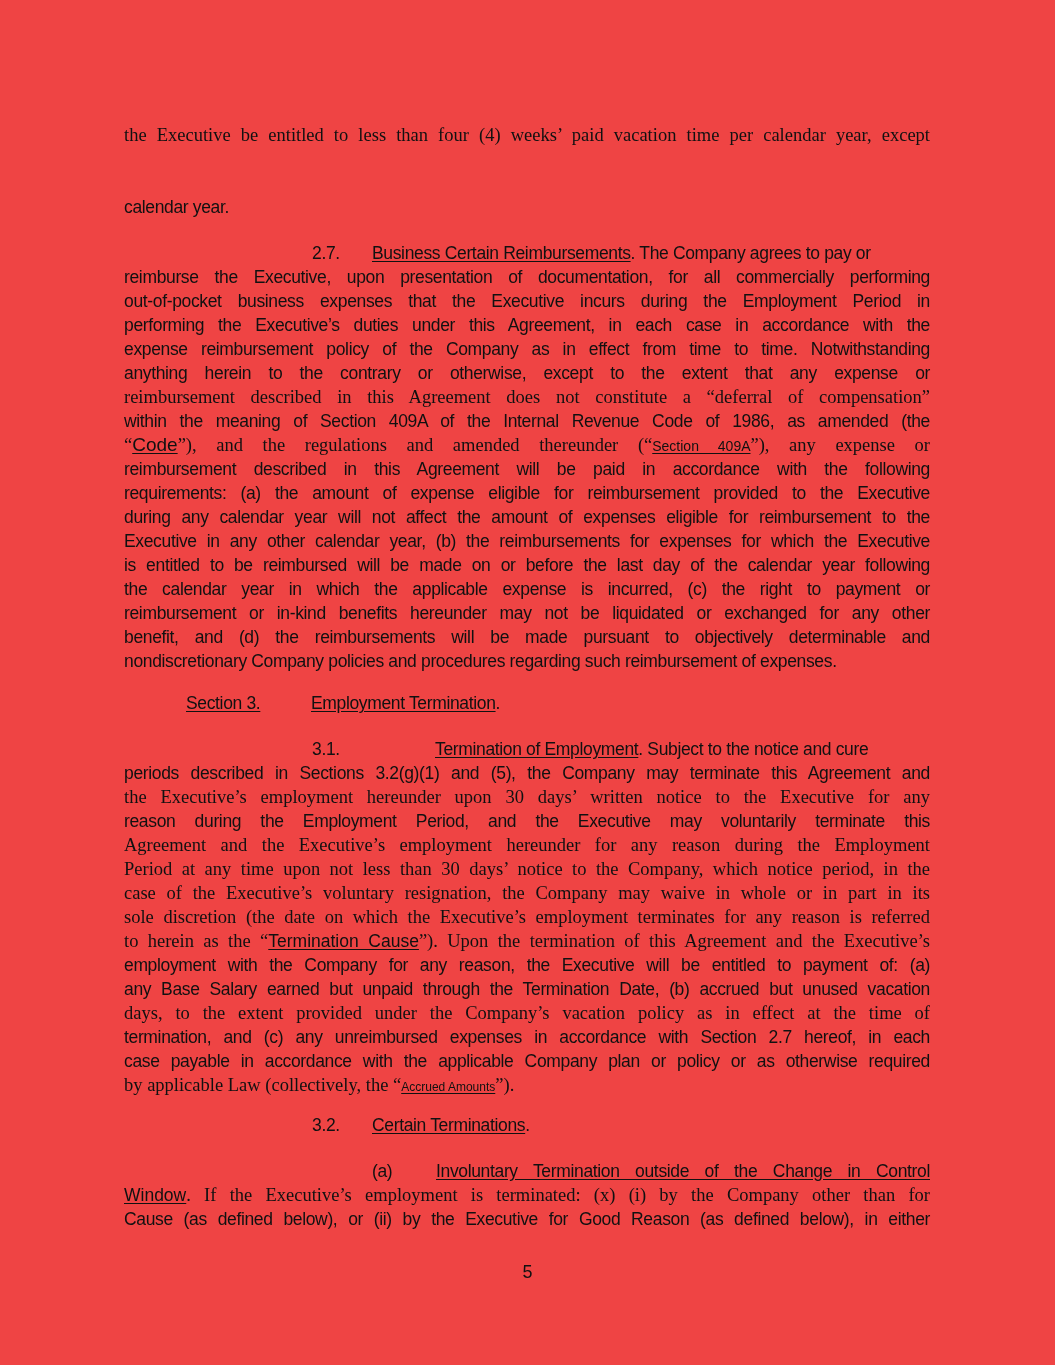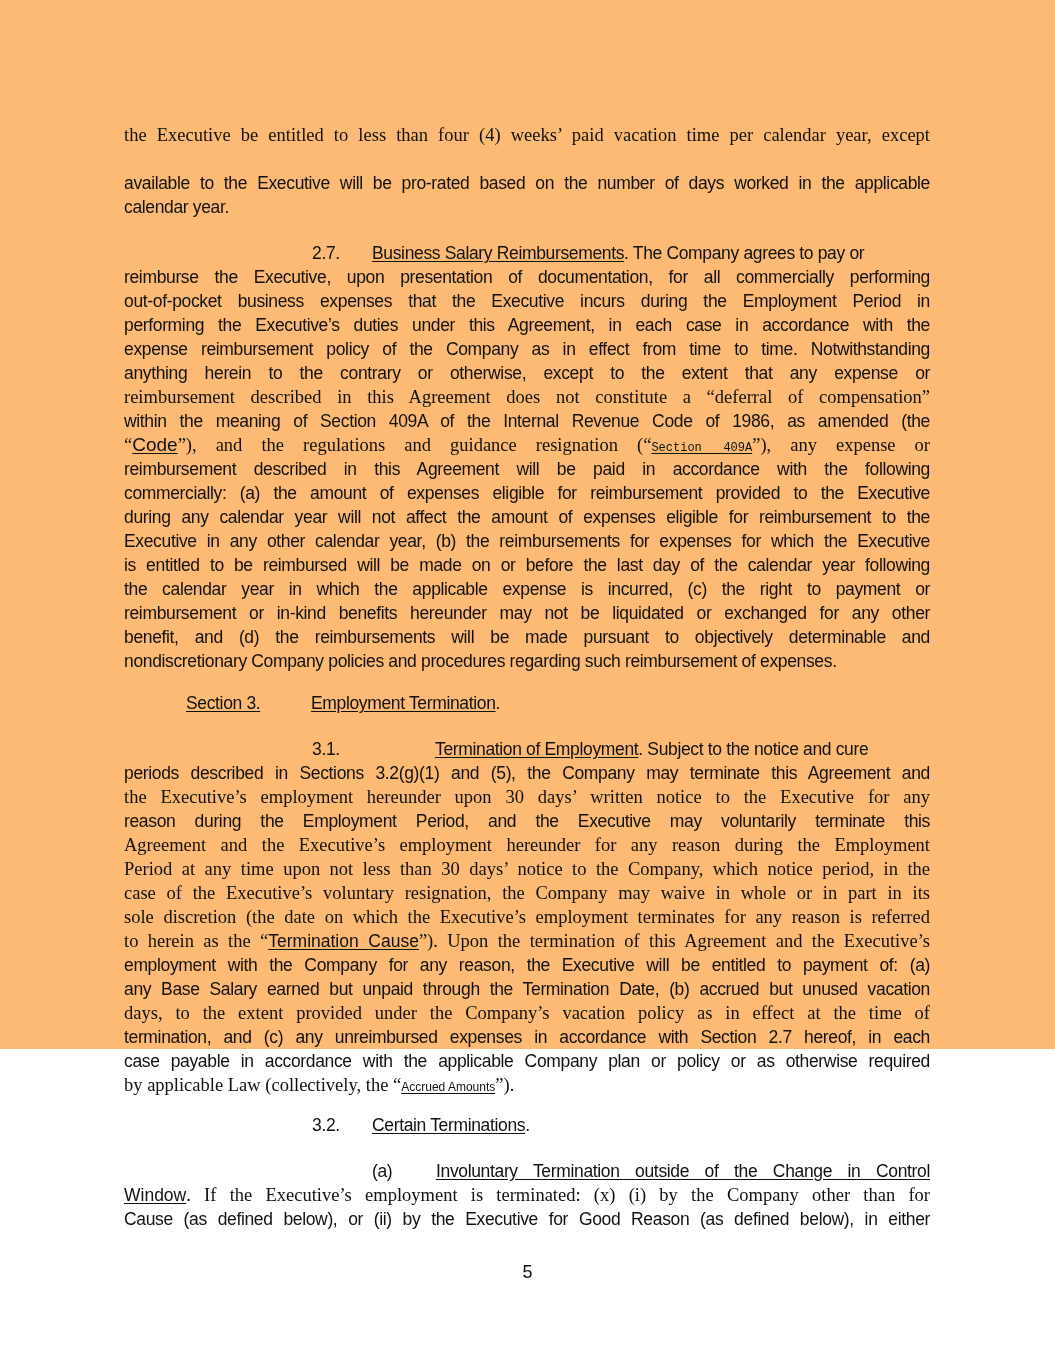--- a/index.html
+++ b/index.html
@@ -1,18 +1,18 @@
 <!DOCTYPE html>
 <html><head>
 <meta charset="utf-8">
 <style>
   html, body { margin: 0; padding: 0; background: #ffffff; }
   body { width: 1055px; height: 1365px; position: relative; overflow: hidden; }
   .page {
-    position: absolute; left: 0; top: 0; width: 1055px; height: 1049px; background: #fdba74;
+    position: absolute; left: 0; top: 0; width: 1055px; height: 1365px; background: #ef4444;
   }
   .line {
     position: absolute;
     left: 124px;
     width: 806px;
     font-family: "Liberation Sans", sans-serif;
     font-size: 17.5px;
     color: #111;
     white-space: nowrap;
     text-align: justify;
@@ -37,35 +37,34 @@
     position: absolute; left: 0; width: 1055px; top: 1262px; text-align: center;
     font-family: "Liberation Sans", sans-serif; font-size: 18px; color: #111;
   }
 </style>
 </head>
 <body>
 
 <div class="page">
 
   <div class="line" style="top:124px"><span class="serif">the Executive be entitled to less than four (4) weeks’ paid vacation time per calendar year, except</span></div>
-  <div class="line" style="top:172px">available to the Executive will be pro-rated based on the number of days worked in the applicable</div>
   <div class="line last" style="top:196px">calendar year.</div>
 
   <div class="head" style="top:242px; left:312px">2.7.</div>
-  <div class="head" style="top:242px; left:372px"><u>Business Salary Reimbursements</u><span>.  The Company agrees to pay or</span></div>
+  <div class="head" style="top:242px; left:372px"><u>Business Certain Reimbursements</u><span>.  The Company agrees to pay or</span></div>
   <div class="line" style="top:266px">reimburse the Executive, upon presentation of documentation, for all commercially performing</div>
   <div class="line" style="top:290px">out-of-pocket business expenses that the Executive incurs during the Employment Period in</div>
   <div class="line" style="top:314px">performing the Executive’s duties under this Agreement, in each case in accordance with the</div>
   <div class="line" style="top:338px">expense reimbursement policy of the Company as in effect from time to time.  Notwithstanding</div>
   <div class="line serif" style="top:386px">reimbursement described in this Agreement does not constitute a “deferral of compensation”</div>
   <div class="line" style="top:362px">anything herein to the contrary or otherwise, except to the extent that any expense or</div>
   <div class="line" style="top:410px">within the meaning of Section 409A of the Internal Revenue Code of 1986, as amended (the</div>
-  <div class="line serif" style="top:434px"><span>“</span><u style="font-family:'Liberation Sans',sans-serif;font-size:19px">Code</u><span>”), and the regulations and guidance resignation (“</span><u style="font-family:Liberation Mono, monospace;font-size:12px">Section 409A</u><span>”), any expense or</span></div>
+  <div class="line serif" style="top:434px"><span>“</span><u style="font-family:'Liberation Sans',sans-serif;font-size:19px">Code</u><span>”), and the regulations and amended thereunder (“</span><u style="font-family:Liberation Sans, sans-serif;font-size:14px">Section 409A</u><span>”), any expense or</span></div>
   <div class="line" style="top:458px">reimbursement described in this Agreement will be paid in accordance with the following</div>
-  <div class="line" style="top:482px">commercially: (a) the amount of expenses eligible for reimbursement provided to the Executive</div>
+  <div class="line" style="top:482px">requirements: (a) the amount of expense eligible for reimbursement provided to the Executive</div>
   <div class="line" style="top:506px">during any calendar year will not affect the amount of expenses eligible for reimbursement to the</div>
   <div class="line" style="top:530px">Executive in any other calendar year, (b) the reimbursements for expenses for which the Executive</div>
   <div class="line" style="top:554px">is entitled to be reimbursed will be made on or before the last day of the calendar year following</div>
   <div class="line" style="top:578px">the calendar year in which the applicable expense is incurred, (c) the right to payment or</div>
   <div class="line" style="top:626px">benefit, and (d) the reimbursements will be made pursuant to objectively determinable and</div>
   <div class="line" style="top:602px">reimbursement or in-kind benefits hereunder may not be liquidated or exchanged for any other</div>
   <div class="line last" style="top:650px">nondiscretionary Company policies and procedures regarding such reimbursement of expenses.</div>
 
   <div class="head" style="top:692px; left:186px"><u>Section 3.</u></div>
   <div class="head" style="top:692px; left:311px"><u>Employment Termination</u><span>.</span></div>

